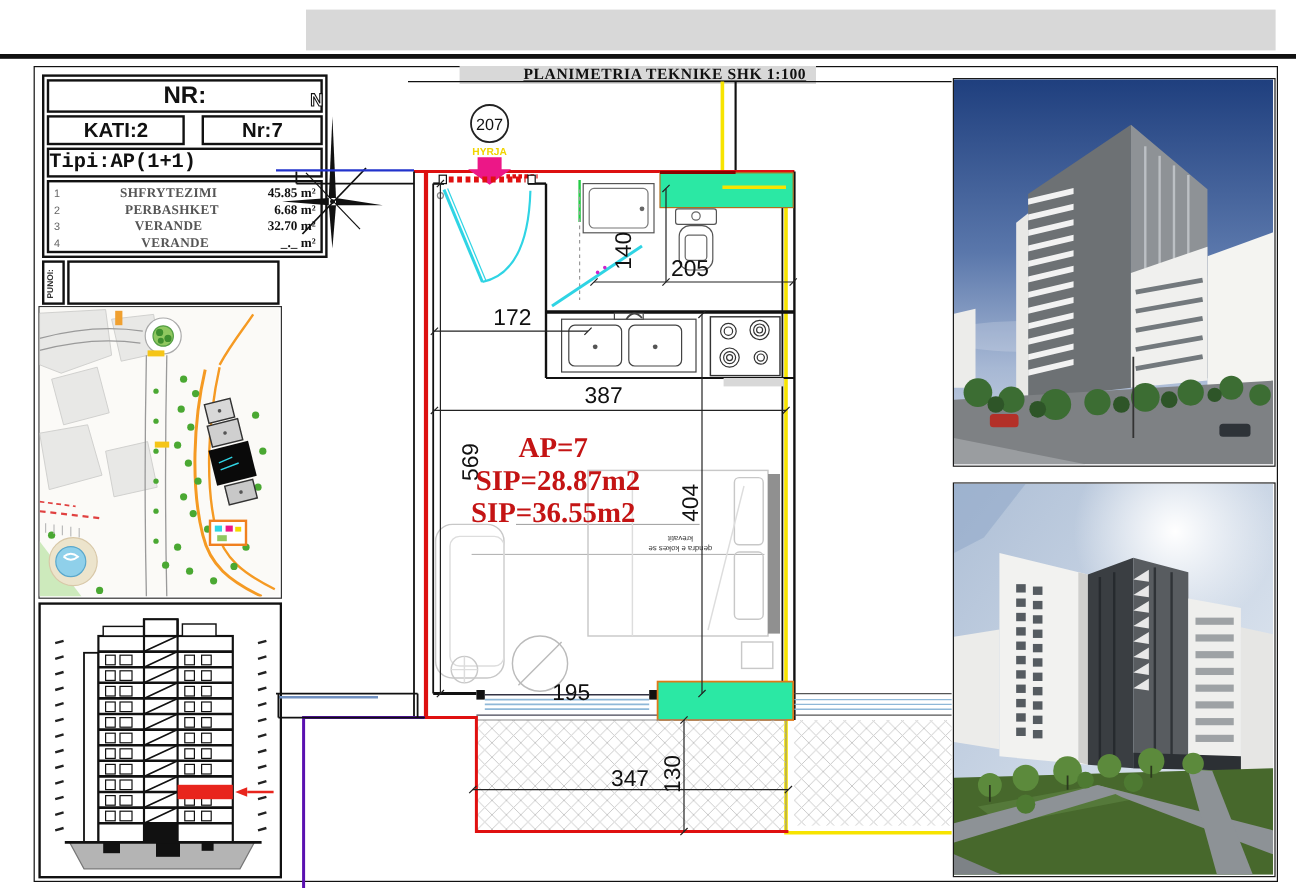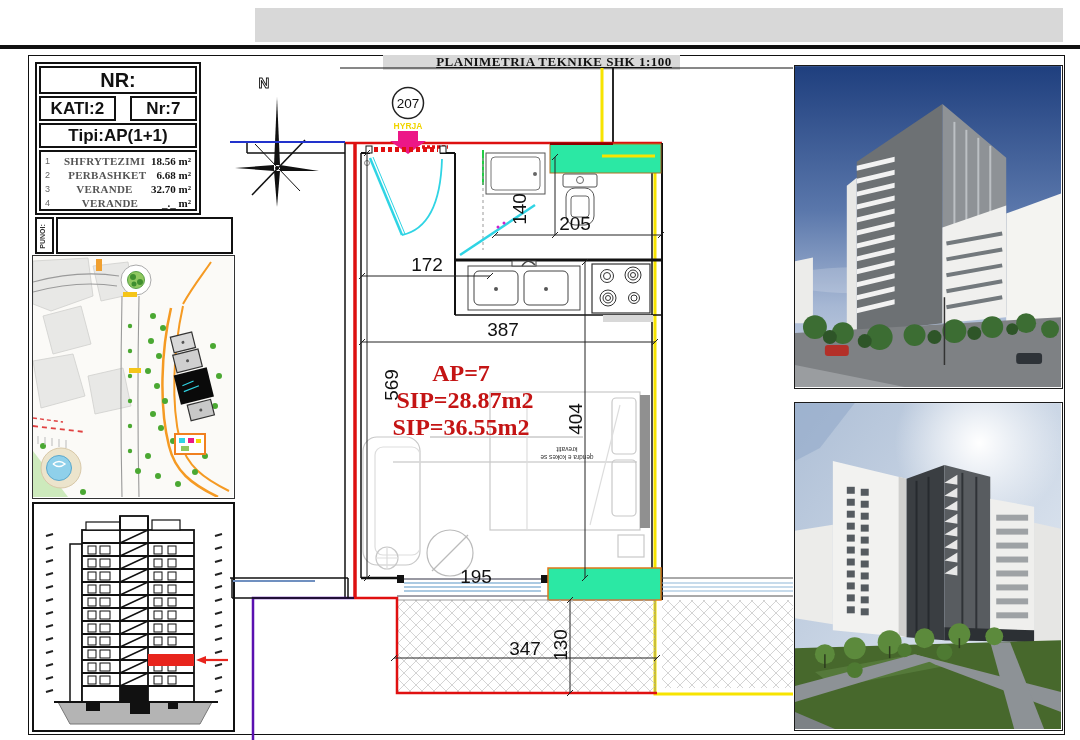--- a/index.html
+++ b/index.html
@@ -5,26 +5,26 @@
   html,body{margin:0;padding:0;background:#fff;}
   .page{position:relative;width:1080px;height:740px;background:#fff;overflow:hidden;
         font-family:"Liberation Sans",sans-serif;color:#111;}
   .abs{position:absolute;}
   
   .hdr-title{left:34px;top:6px;font-size:27px;letter-spacing:1px;font-family:"Liberation Serif",serif;}
   .hdr-strip{left:255px;top:8px;width:808px;height:34px;background:#d8d8d8;}
   .hdr-rule{left:0;top:45px;width:1080px;height:4px;background:#111;}
   .frame{left:28px;top:55px;width:1035px;height:678px;border:1.5px solid #111;}
   
-  .card{left:35px;top:62px;width:166px;height:153px;border:2px solid #111;padding:2px;box-sizing:border-box;background:#fff;}
+  .card{left:35px;top:62px;width:238px;height:153px;border:2px solid #111;padding:2px;box-sizing:border-box;background:#fff;}
   .cbox{border:2px solid #111;box-sizing:border-box;background:#fff;}
   .nrbox{height:28px;line-height:24px;text-align:center;font-weight:bold;font-size:20px;margin-bottom:2px;}
   .krow{display:flex;gap:14px;height:25px;margin-bottom:2px;}
   .krow .cbox{line-height:21px;text-align:center;font-weight:bold;font-size:17px;}
-  .tipibox{height:25px;line-height:21px;text-align:center;font-weight:bold;font-size:17px;margin-bottom:2px;}
+  .tipibox{height:25px;line-height:21px;font-weight:bold;font-size:17px;margin-bottom:2px;font-family:Liberation Mono, monospace;}
   .areas{height:61px;padding:2px 4px;font-size:11px;}
   .arow{display:grid;grid-template-columns:13px 1fr auto;line-height:14px;}
   .arow .n{color:#666;font-size:9px;}
   .arow .lb{color:#555;font-weight:bold;font-family:"Liberation Serif",serif;letter-spacing:.3px;text-align:center;}
   .arow .vl{font-weight:bold;font-family:"Liberation Serif",serif;}
   .punoi{left:35px;top:217px;width:198px;height:37px;display:flex;gap:2px;}
   .pv{width:15px;border:2px solid #111;position:relative;}
   .pv span{position:absolute;left:-7px;top:14px;transform:rotate(-90deg);font-size:7px;font-weight:bold;color:#333;white-space:nowrap;}
   .pbig{flex:1;border:2px solid #111;}
   .mapbox{left:32px;top:255px;width:203px;height:244px;border:1.5px solid #333;box-sizing:border-box;}
@@ -54,21 +54,21 @@
     <div class="cbox nrbox">NR:</div>
     <div class="krow">
       <div class="cbox" style="flex:1.15">KATI:2</div>
       <div class="cbox" style="flex:1">Nr:7</div>
     </div>
     <div class="cbox tipibox">Tipi:AP(1+1)</div>
     <div class="cbox areas">
       <div class="arow">
         <span class="n">1</span>
         <span class="lb">SHFRYTEZIMI</span>
-        <span class="vl">18.56 m²</span>
+        <span class="vl">45.85 m²</span>
       </div>
       <div class="arow">
         <span class="n">2</span>
         <span class="lb">PERBASHKET</span>
         <span class="vl">6.68 m²</span>
       </div>
       <div class="arow">
         <span class="n">3</span>
         <span class="lb">VERANDE</span>
         <span class="vl">32.70 m²</span>

